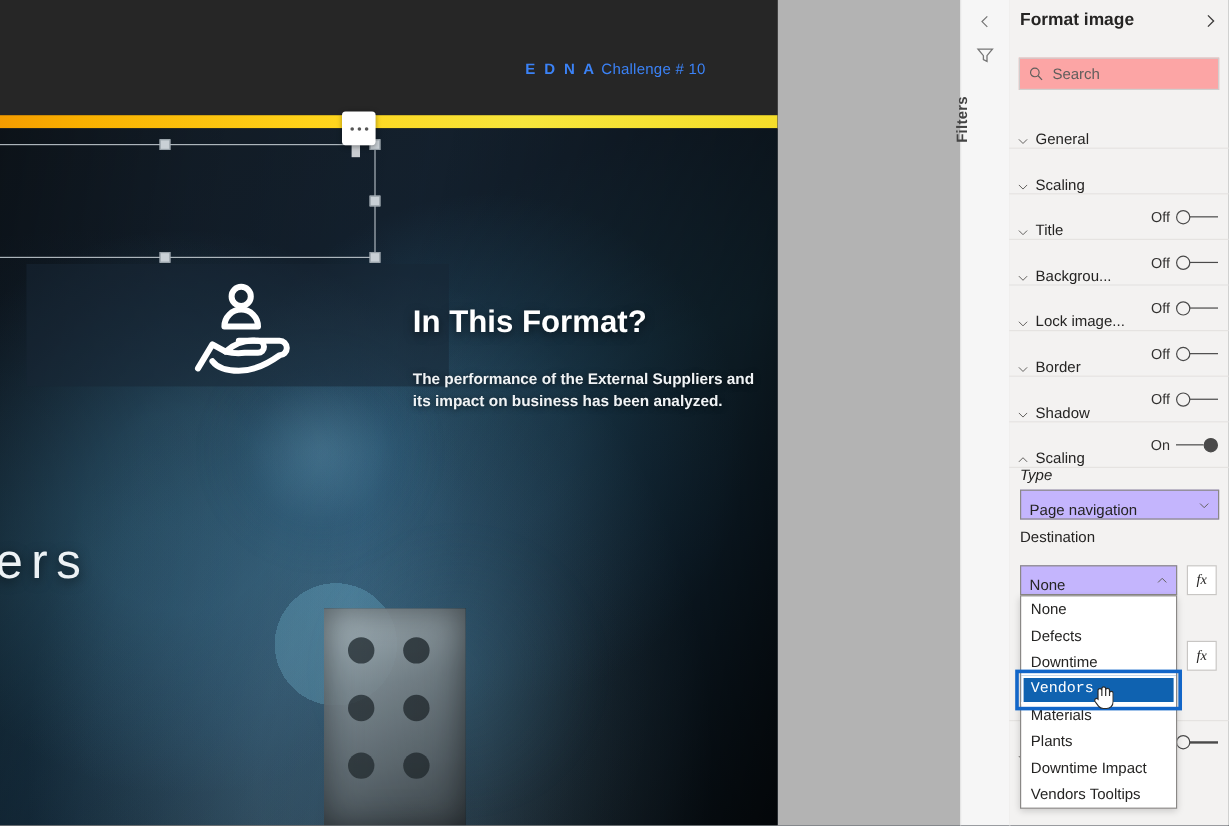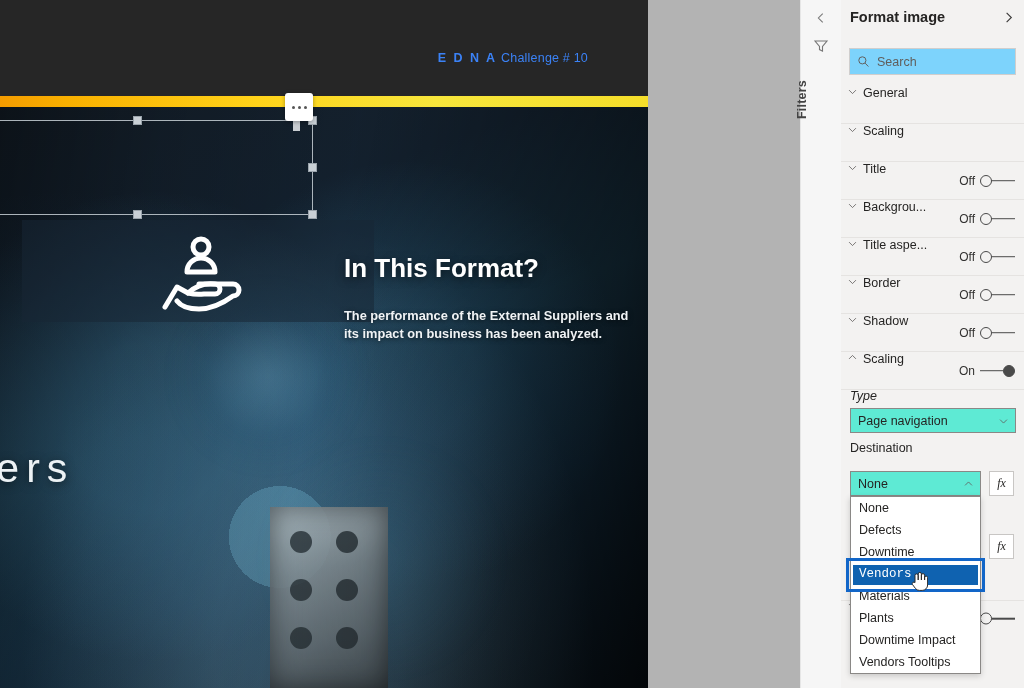--- a/index.html
+++ b/index.html
@@ -72,38 +72,38 @@
   .rail-funnel{position:absolute;left:12px;top:38px;width:16px;height:16px;}
   .rail-label{position:absolute;left:-6px;top:70px;width:52px;text-align:center;color:#444;font-size:12.5px;font-weight:600;
     writing-mode:vertical-rl;transform:rotate(180deg);height:60px;letter-spacing:.2px;}
 
   
   .fmt{position:absolute;left:841px;top:0;width:183px;height:688px;background:#f3f2f1;}
   .fmt-head{position:absolute;left:0;top:0;width:183px;height:36px;}
   .fmt-title{position:absolute;left:9px;top:9px;color:#252423;font-size:14.5px;font-weight:600;}
   .fmt-expand{position:absolute;right:8px;top:9px;width:16px;height:16px;color:#3b3a39;display:flex;align-items:center;justify-content:center;}
 
-  .search-wrap{position:absolute;left:8px;top:48px;width:167px;height:27px;background:#7dd3fc;border:1px solid #d0cecd;box-sizing:border-box;display:flex;align-items:center;}
+  .search-wrap{position:absolute;left:8px;top:48px;width:167px;height:27px;background:#fca5a5;border:1px solid #d0cecd;box-sizing:border-box;display:flex;align-items:center;}
   .search-ico{margin-left:7px;width:13px;height:13px;color:#605e5c;display:flex;align-items:center;justify-content:center;}
   .search-ph{margin-left:7px;color:#605e5c;font-size:12.5px;}
 
   .sect-list{position:absolute;left:0;top:86px;width:183px;}
-  .sect{position:relative;height:37px;border-bottom:1px solid #e5e3e1;display:flex;align-items:flex-start;}
+  .sect{position:relative;height:37px;border-bottom:1px solid #e5e3e1;display:flex;align-items:flex-end;}
   .sect .chev{width:22px;display:flex;align-items:center;justify-content:center;color:#605e5c;}
   .sect .nm{color:#252423;font-size:12.5px;white-space:nowrap;}
   .sect .tgl{position:absolute;right:9px;top:50%;transform:translateY(-50%);display:flex;align-items:center;gap:5px;}
   .tgl .st{color:#323130;font-size:12px;margin-left:24px;}
   .sw{position:relative;width:35px;height:13px;display:flex;align-items:center;}
   .sw .track{position:absolute;left:6px;right:0;top:50%;height:1.6px;background:#4a4a4a;transform:translateY(-50%);}
   .sw .knob{position:absolute;width:12px;height:12px;border-radius:50%;border:1.6px solid #4a4a4a;background:#f3f2f1;box-sizing:border-box;left:0;}
   .sw.on .knob{left:23px;background:#4a4a4a;border-color:#4a4a4a;}
   .sw.on .track{left:0;right:12px;}
 
   .fld-label{position:absolute;color:#252423;font-size:12.5px;}
-  .cbo{position:absolute;height:25px;background:#5eead4;border:1px solid #8a8886;box-sizing:border-box;display:flex;align-items:center;}
+  .cbo{position:absolute;height:25px;background:#c4b5fd;border:1px solid #8a8886;box-sizing:border-box;display:flex;align-items:flex-end;}
   .cbo .val{margin-left:7px;color:#252423;font-size:12.5px;}
   .cbo .cv{position:absolute;right:6px;top:50%;transform:translateY(-50%);color:#605e5c;display:flex;align-items:center;}
   .fx{position:absolute;width:25px;height:25px;background:#fff;border:1px solid #c8c6c4;box-sizing:border-box;
      display:flex;align-items:center;justify-content:center;color:#252423;font-style:italic;font-size:12px;
      font-family:"Liberation Serif", serif;}
 
   .dd{position:absolute;left:850px;top:496px;width:131px;background:#fff;border:1px solid #8a8886;box-sizing:border-box;z-index:40;
       box-shadow:0 2px 6px rgba(0,0,0,.18);}
   .dd-item{height:22px;display:flex;align-items:center;padding-left:8px;color:#252423;font-size:12.5px;white-space:nowrap;}
   .dd-item.sel{background:#0f62b0;color:#fff;font-family:Liberation Mono, monospace;}
@@ -268,21 +268,21 @@
             </span>
         </span>
       </div>
 
       <div class="sect">
         <span class="chev">
           <svg viewBox="0 0 16 16" width="11" height="11" fill="none" stroke="currentColor" stroke-width="1.2">
               <path d="M3 6 L8 11 L13 6"></path>
             </svg>
         </span>
-        <span class="nm">Title aspe...</span>
+        <span class="nm">Lock image...</span>
         <span class="tgl">
           <span class="st">Off</span>
           <span class="sw">
               <span class="track"></span>
               <span class="knob"></span>
             </span>
         </span>
       </div>
 
       <div class="sect">

